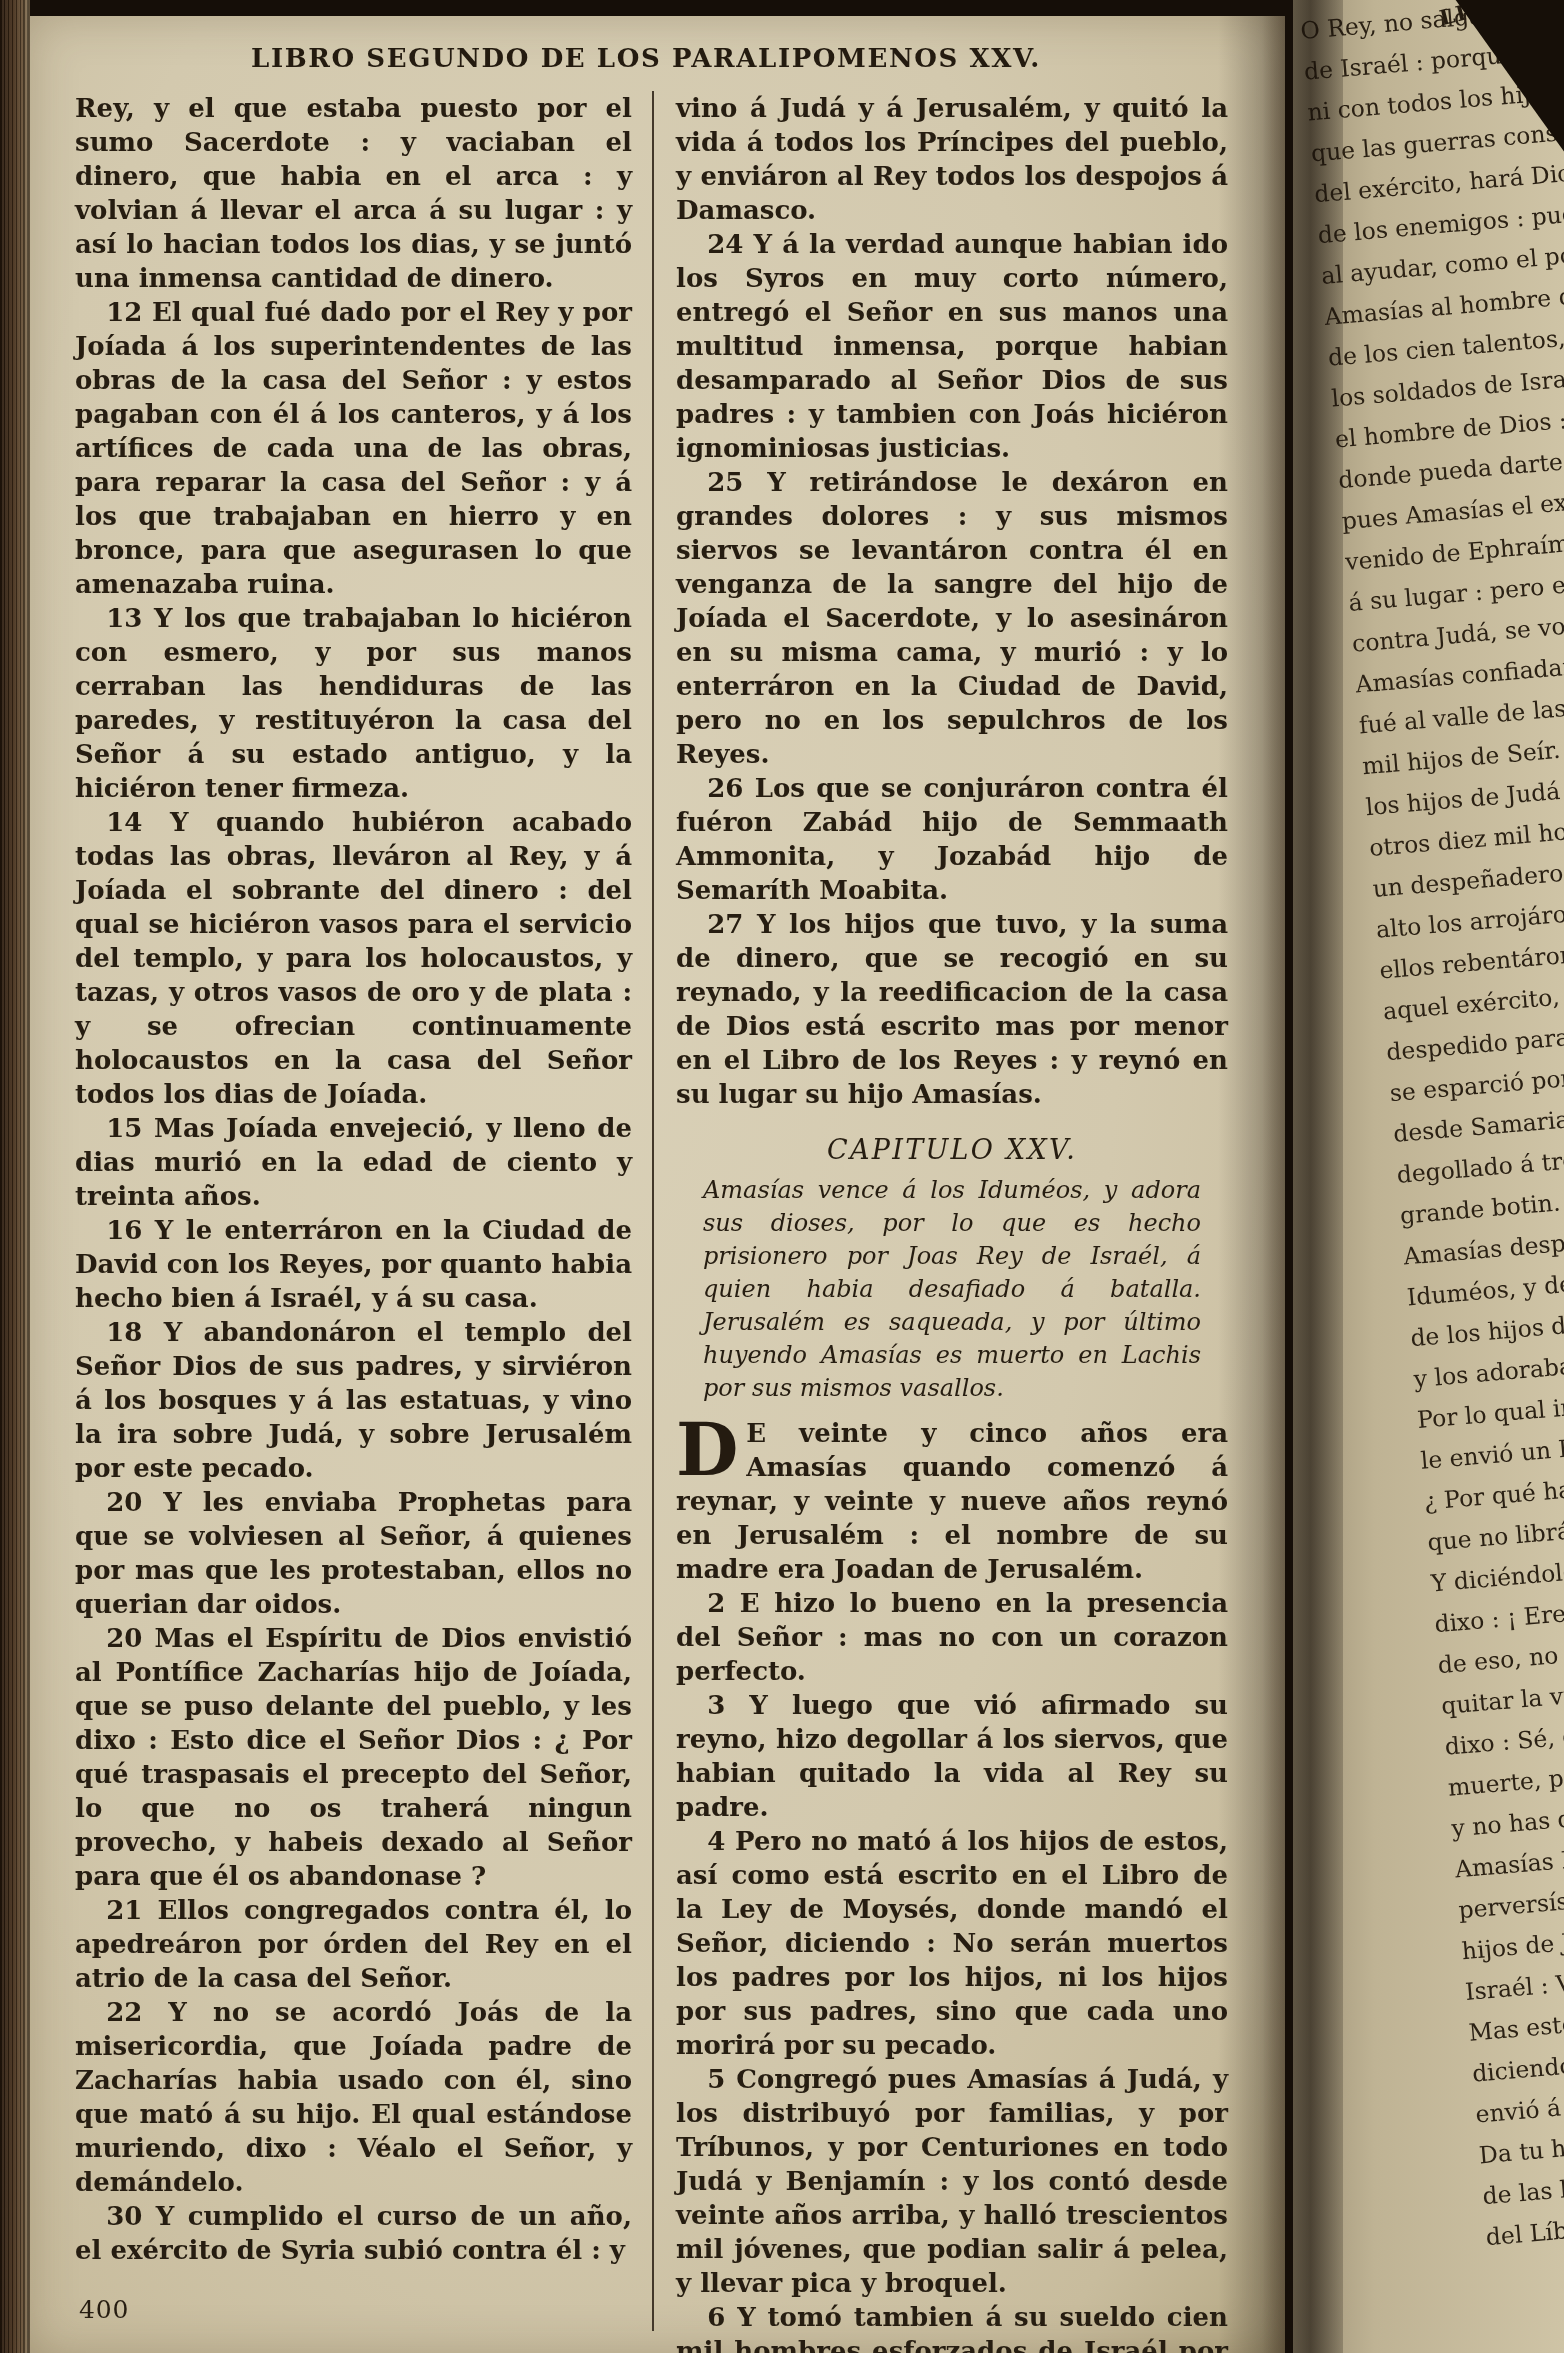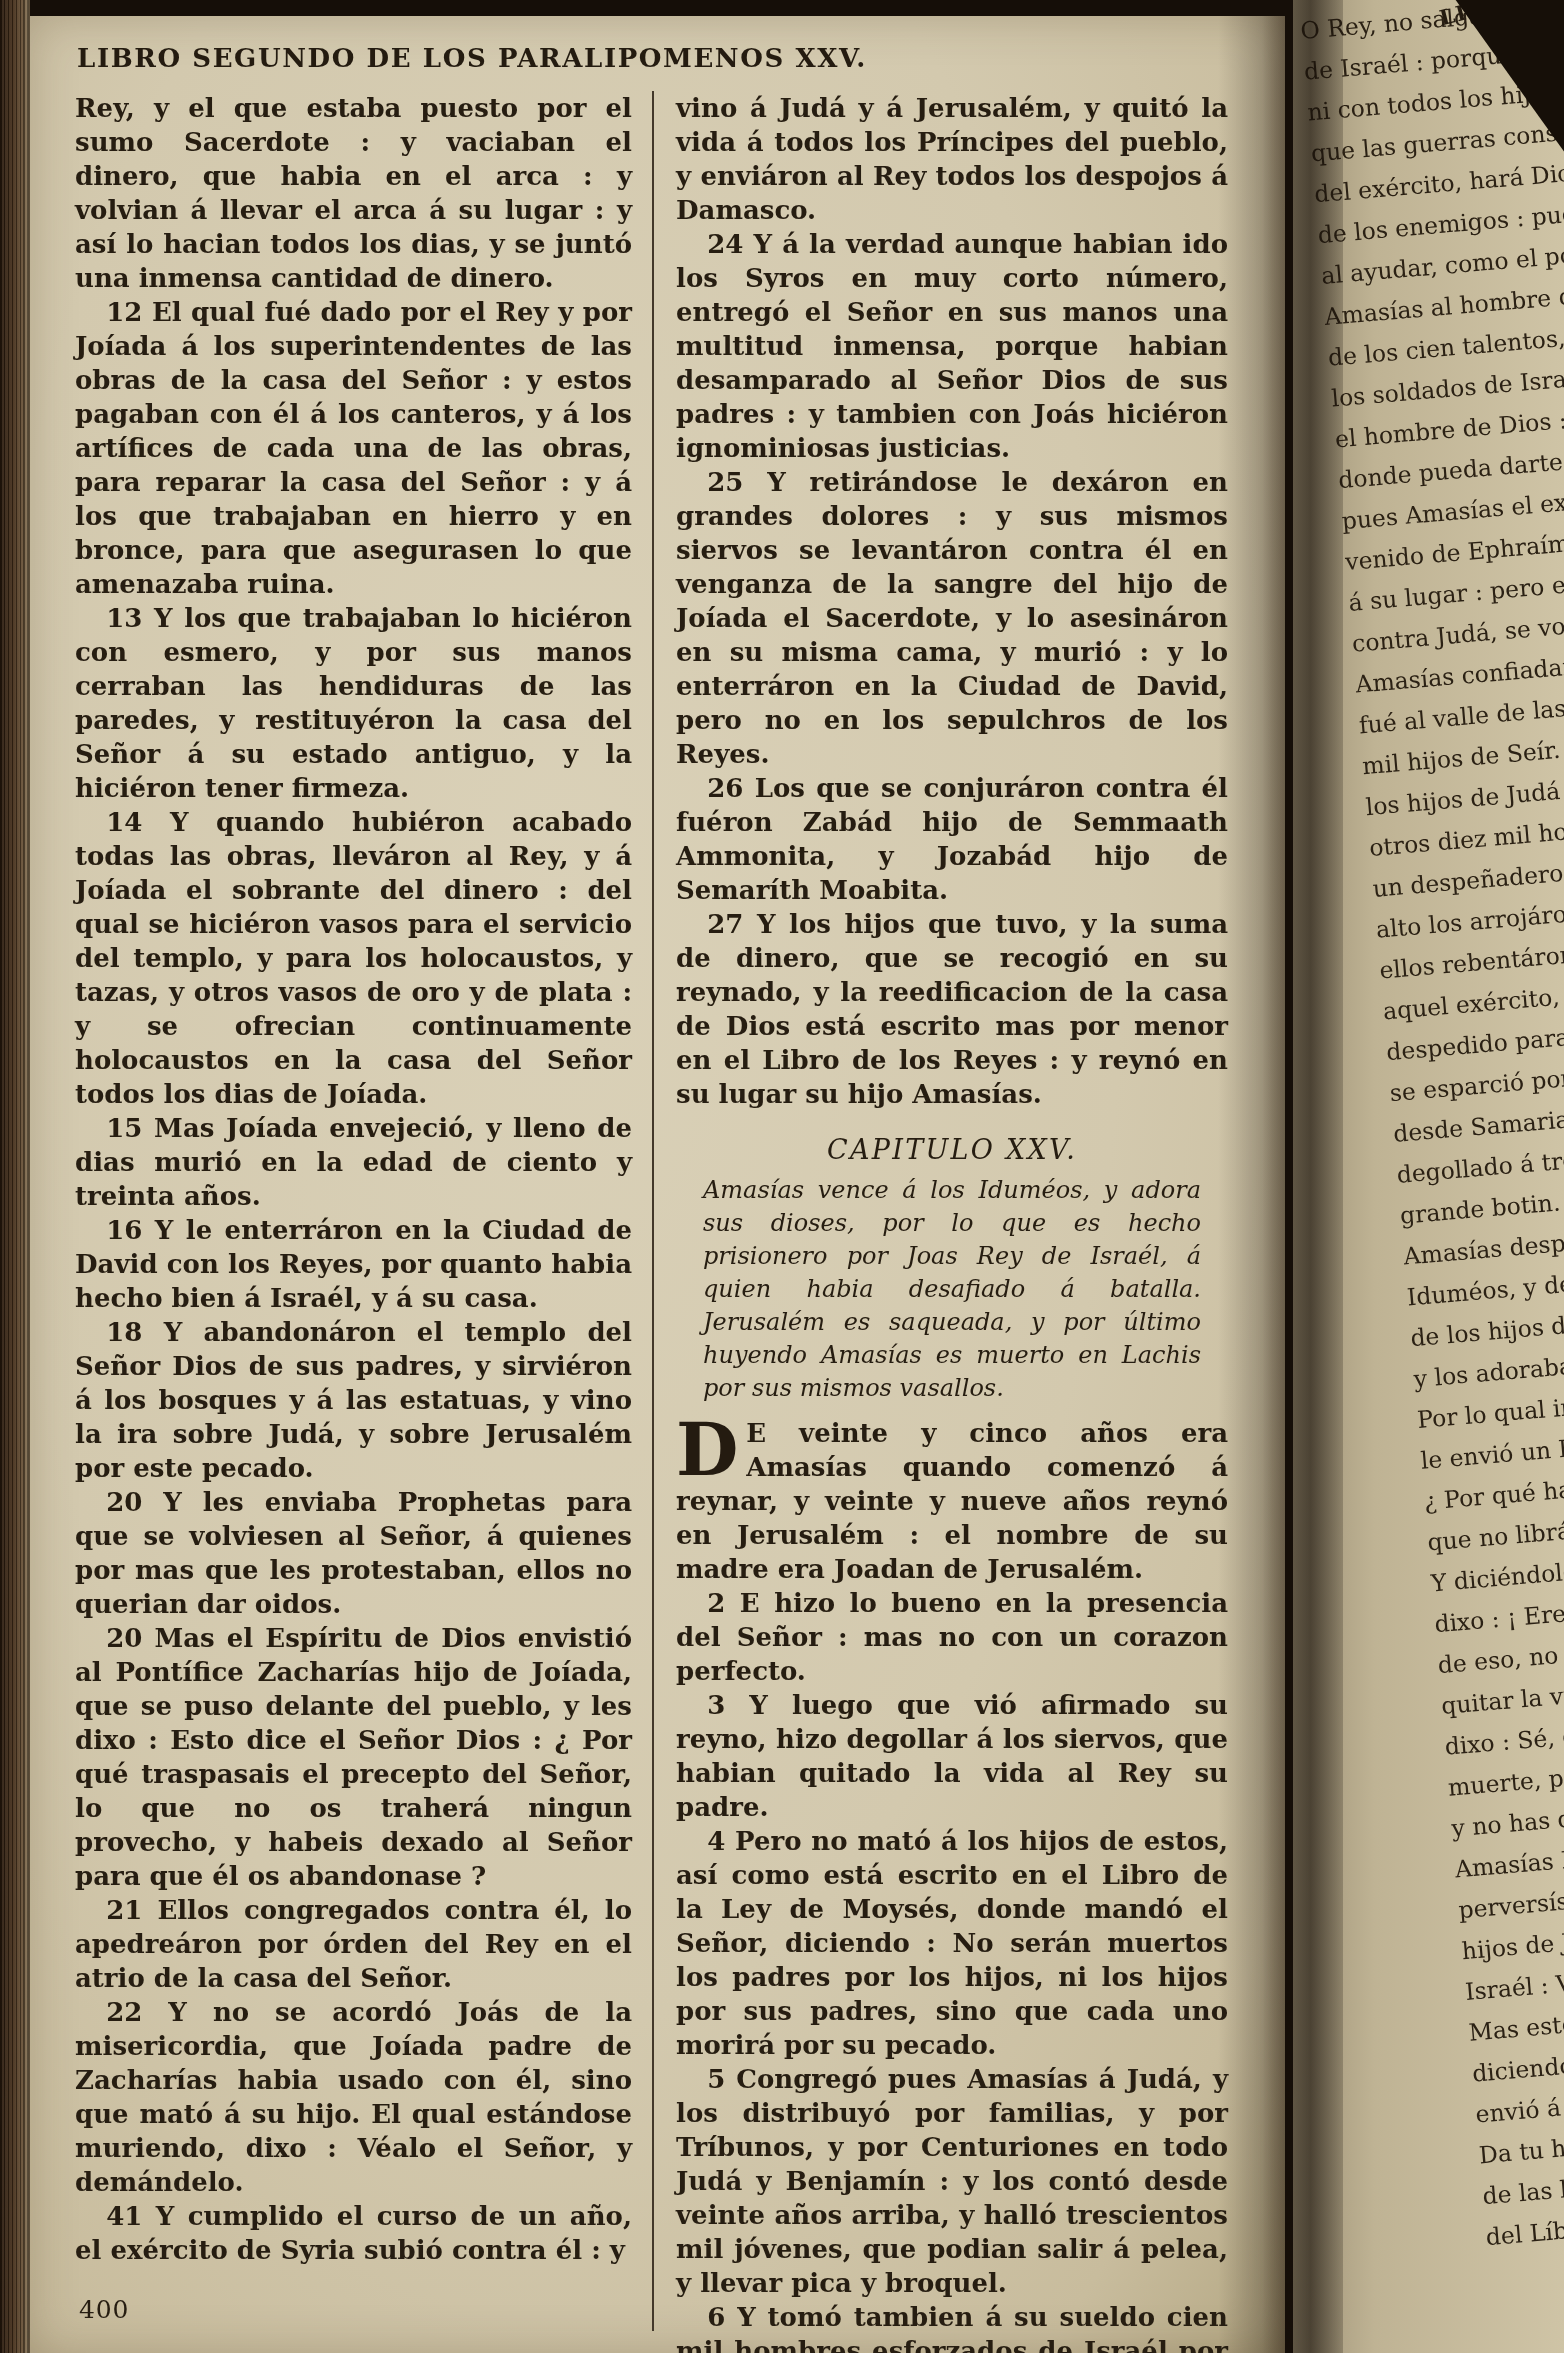--- a/index.html
+++ b/index.html
@@ -21,21 +21,21 @@
     position:absolute; left:30px; top:15.6px; width:1255px; height:2338px; z-index:1;
     background:radial-gradient(ellipse at 42% 38%, #dad1b8 0%, #d3c9ae 55%, #c8bc9d 85%, #b3a682 100%);
     box-shadow:inset 0 0 47px rgba(70,50,25,0.25);
   }
   .main-page::after {
     content:''; position:absolute; right:0; top:0; width:23.5px; height:100%;
     background:linear-gradient(90deg, rgba(0,0,0,0), rgba(90,70,45,0.35));
   }
   .header {
     position:absolute; top:27px; left:47px; right:70px;
-    font-size:26px; font-weight:bold; letter-spacing:1.6px;
+    text-align:center; font-size:26px; font-weight:bold; letter-spacing:1.6px;
     color:#241b10;
   }
   .col { position:absolute; top:75px; font-size:26px; line-height:34px; text-align:justify; }
   .col-left  { left:45px;  width:557px; }
   .col-right { left:646px; width:552px; }
   .divider { position:absolute; top:75px; left:622px; width:1.6px; height:2240px; background:#43382a; }
   .para { margin:0; text-indent:1.2em; text-justify:inter-word;font-weight:bold; }
   .col-left > p:first-of-type { text-indent:0; }
   .group-top > p:first-of-type { text-indent:0; }
   .chapter-heading {
@@ -97,21 +97,21 @@
         <p class="para">12 El qual fué dado por el Rey y por Joíada á los superintendentes de las obras de la casa del Señor : y estos pagaban con él á los canteros, y á los artífices de cada una de las obras, para reparar la casa del Señor : y á los que trabajaban en hierro y en bronce, para que asegurasen lo que amenazaba ruina.</p>
         <p class="para">13 Y los que trabajaban lo hiciéron con esmero, y por sus manos cerraban las hendiduras de las paredes, y restituyéron la casa del Señor á su estado antiguo, y la hiciéron tener firmeza.</p>
         <p class="para">14 Y quando hubiéron acabado todas las obras, lleváron al Rey, y á Joíada el sobrante del dinero : del qual se hiciéron vasos para el servicio del templo, y para los holocaustos, y tazas, y otros vasos de oro y de plata : y se ofrecian continuamente holocaustos en la casa del Señor todos los dias de Joíada.</p>
         <p class="para">15 Mas Joíada envejeció, y lleno de dias murió en la edad de ciento y treinta años.</p>
         <p class="para">16 Y le enterráron en la Ciudad de David con los Reyes, por quanto habia hecho bien á Israél, y á su casa.</p>
         <p class="para">18 Y abandonáron el templo del Señor Dios de sus padres, y sirviéron á los bosques y á las estatuas, y vino la ira sobre Judá, y sobre Jerusalém por este pecado.</p>
         <p class="para">20 Y les enviaba Prophetas para que se volviesen al Señor, á quienes por mas que les protestaban, ellos no querian dar oidos.</p>
         <p class="para">20 Mas el Espíritu de Dios envistió al Pontífice Zacharías hijo de Joíada, que se puso delante del pueblo, y les dixo : Esto dice el Señor Dios : ¿ Por qué traspasais el precepto del Señor, lo que no os traherá ningun provecho, y habeis dexado al Señor para que él os abandonase ?</p>
         <p class="para">21 Ellos congregados contra él, lo apedreáron por órden del Rey en el atrio de la casa del Señor.</p>
         <p class="para">22 Y no se acordó Joás de la misericordia, que Joíada padre de Zacharías habia usado con él, sino que mató á su hijo. El qual estándose muriendo, dixo : Véalo el Señor, y demándelo.</p>
-        <p class="para">41 Y cumplido el curso de un año, el exército de Syria subió contra él : y</p>
+        <p class="para">30 Y cumplido el curso de un año, el exército de Syria subió contra él : y</p>
       </div>
 
     <div class="divider"></div>
 
     <div class="col col-right">
       <div class="group-top">
 
       <p class="para">vino á Judá y á Jerusalém, y quitó la vida á todos los Príncipes del pueblo, y enviáron al Rey todos los despojos á Damasco.</p>
           <p class="para">24 Y á la verdad aunque habian ido los Syros en muy corto número, entregó el Señor en sus manos una multitud inmensa, porque habian desamparado al Señor Dios de sus padres : y tambien con Joás hiciéron ignominiosas justicias.</p>
           <p class="para">25 Y retirándose le dexáron en grandes dolores : y sus mismos siervos se levantáron contra él en venganza de la sangre del hijo de Joíada el Sacerdote, y lo asesináron en su misma cama, y murió : y lo enterráron en la Ciudad de David, pero no en los sepulchros de los Reyes.</p>

